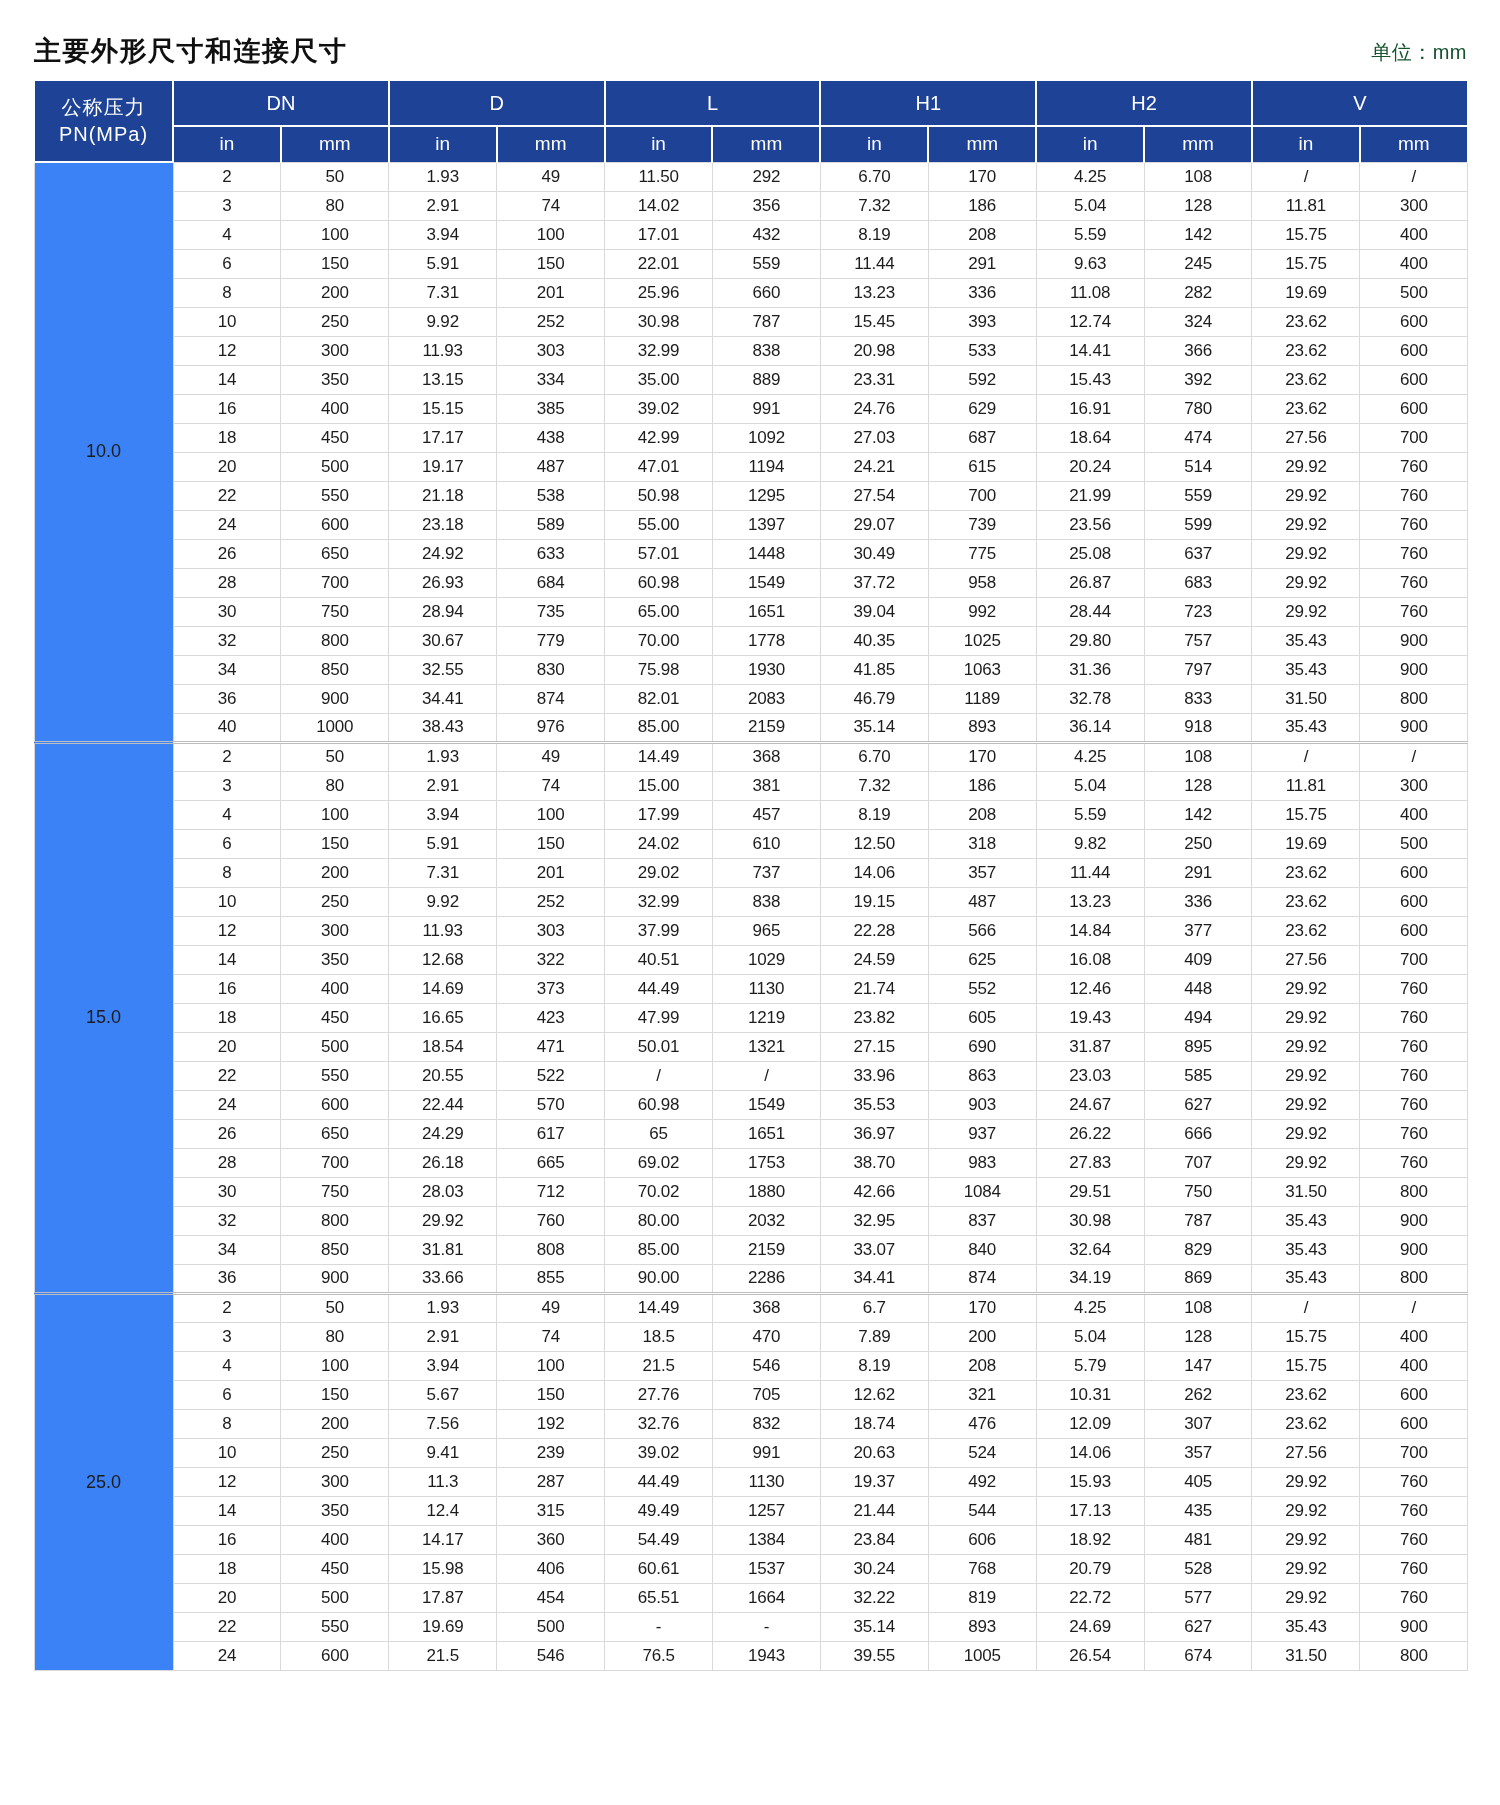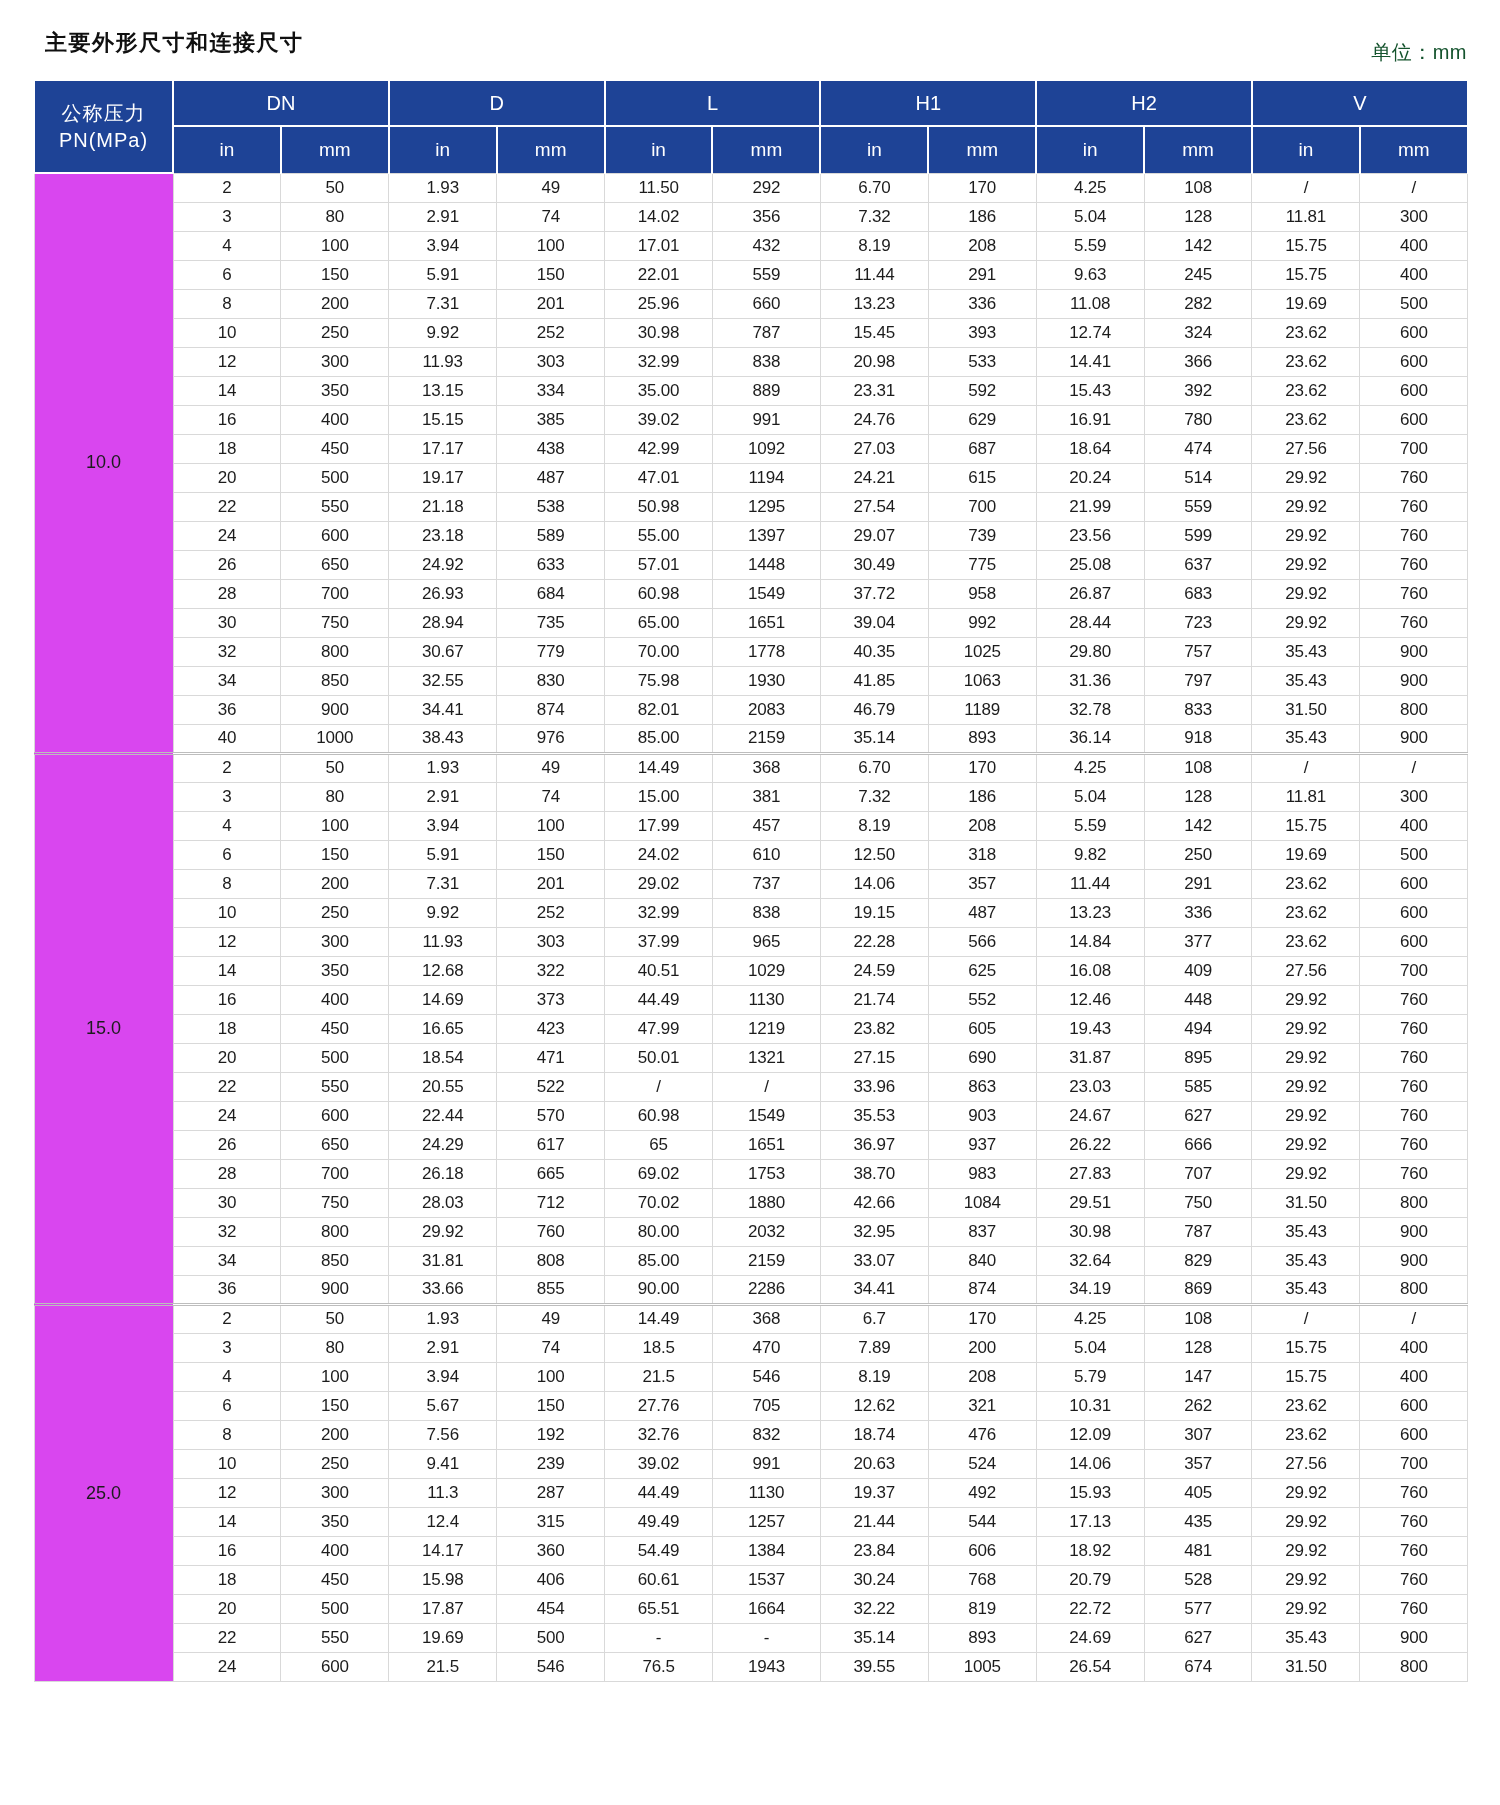--- a/index.html
+++ b/index.html
@@ -15,21 +15,21 @@
     width:1500px;height:1805px;
     font-family:"Liberation Sans","DejaVu Sans",sans-serif;
     color:var(--body-text);
   }
   .page{padding:24px 33px 0 33px;}
   .title-bar{
     display:flex;justify-content:space-between;align-items:flex-end;
     height:44px;margin-bottom:11px;
   }
   .page-title{
-    margin:12px;font-size:22px;font-weight:bold;color:#101010;
+    margin:1px;font-size:27px;font-weight:bold;color:#101010;
     letter-spacing:1.5px;line-height:1.2;
   }
   .unit-label{font-size:20px;color:#14532d;letter-spacing:0.5px;padding-bottom:2px;}
 
   table.dim-table{
     width:1434px;border-collapse:collapse;table-layout:fixed;
   }
   col.pn-col{width:139px;}
   col.data-col{width:107.9px;}
 
@@ -38,31 +38,31 @@
     color:var(--header-text);
     font-weight:normal;
     border:2px solid #ffffff;
     padding:0;
   }
   th.pn-header{
     font-size:20px;line-height:1.35;font-weight:normal;
     letter-spacing:1px;
   }
   tr.group-row th.col-group{height:46px;font-size:20px;text-align:center;}
-  tr.sub-row th.sub-h{height:47px;font-size:19px;border-bottom:1px solid var(--grid-line);}
+  tr.sub-row th.sub-h{height:36px;font-size:19px;border-bottom:1px solid var(--grid-line);}
 
   tbody td{
     border:1px solid var(--grid-line);
     text-align:center;vertical-align:middle;
     height:29px;padding:0;
     font-size:17px;color:var(--body-text);
     letter-spacing:-0.2px;
   }
   tbody td.pn-cell{
-    font-size:18px;background:#d946ef;letter-spacing:0;
+    font-size:18px;background:#3b82f6;letter-spacing:0;
   }
   tbody tr.group-start td{
     border-top:3px double var(--group-divider);
   }
 </style>
 </head>
 <body>
 
 <div class="page">
   <div class="title-bar">

